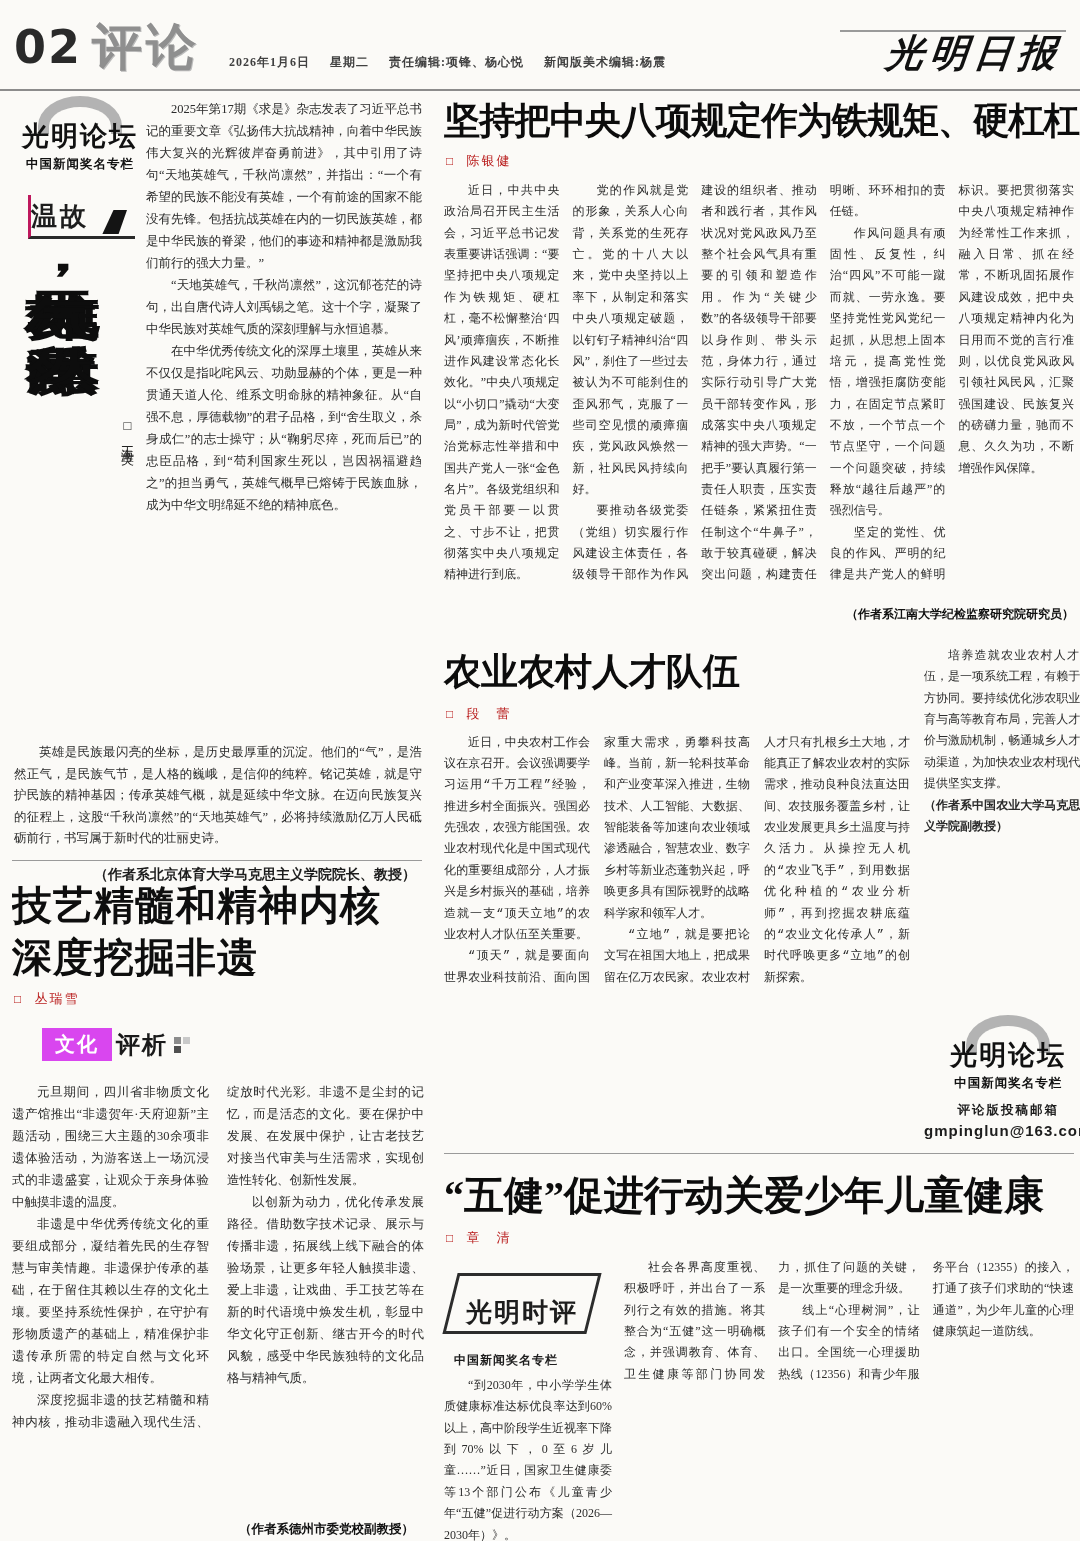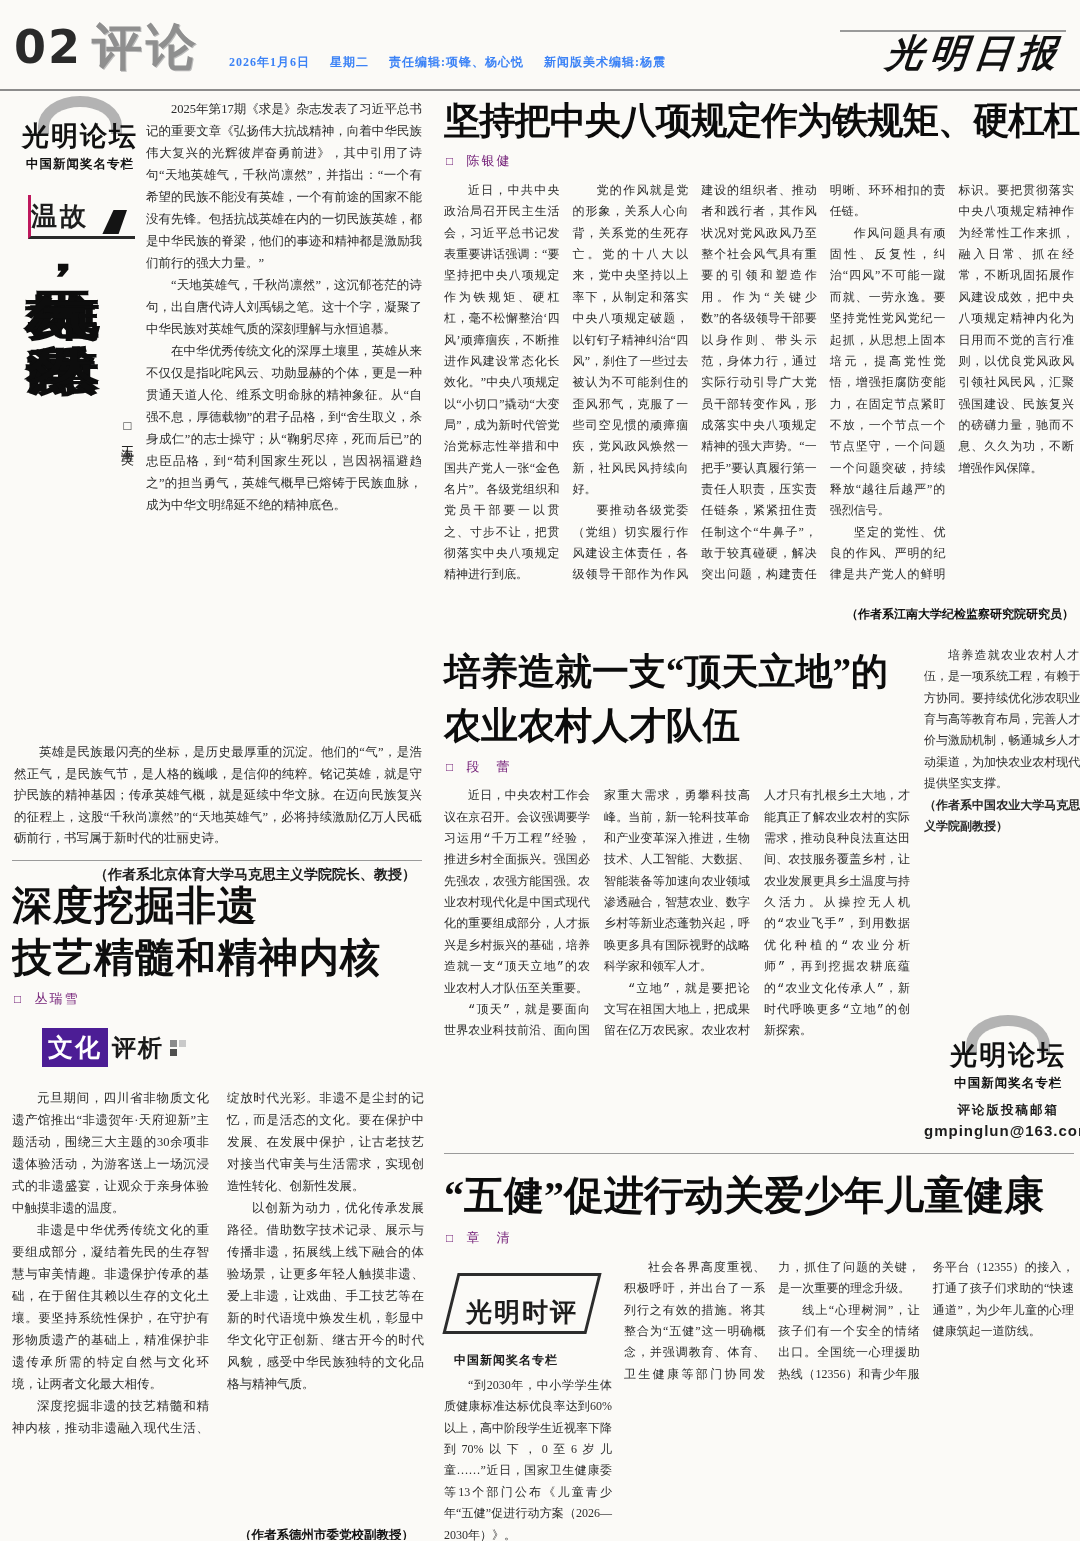--- a/index.html
+++ b/index.html
@@ -8,32 +8,32 @@
     position:relative; width:1080px; height:1541px; margin:0 auto;
     background:#fbfaf7; overflow:hidden;
     font-family:"Liberation Serif","DejaVu Serif",serif; color:#1d1d1d;
   }
   
   .header { position:absolute; top:14px; left:14px; width:1052px; height:72px; }
   .pageno { position:absolute; left:0; top:6px; font-family:"DejaVu Sans","Liberation Sans",sans-serif;
             font-size:46px; font-weight:600; color:#2a2a2a; letter-spacing:2px; }
   .section-name { position:absolute; left:78px; top:0; font-size:50px; font-weight:900;
             color:#8f8f8f; letter-spacing:4px; text-shadow:1px 1px 0 #bbb; }
-  .dateline { position:absolute; left:215px; top:40px; font-size:12px; color:#3b82f6;
+  .dateline { position:absolute; left:215px; top:40px; font-size:12px; color:#404040;
             font-weight:700; letter-spacing:1px; white-space:nowrap; }
   .dateline span { margin-right:16px; }
   .masthead { position:absolute; right:4px; top:14px; font-size:38px; font-weight:700;
             font-style:italic; letter-spacing:6px; color:#111; transform:skewX(-6deg); }
   .rule-top-right { position:absolute; top:16px; right:0; width:226px; height:2px; background:#9a9a9a; }
   .rule-header { position:absolute; top:89px; left:0; width:1080px; height:2px; background:#8c8c8c; }
 
   
   .body-text p { text-indent:2em; text-align:justify; font-size:12.5px; line-height:1.76; color:#2b2b2b; }
   .attrib { font-weight:700; text-align:right; text-indent:0 !important; color:#111; }
-  .byline { font-size:13px; color:#701a75; letter-spacing:2px; margin:6px 0 10px 2px; }
+  .byline { font-size:13px; color:#b91c1c; letter-spacing:2px; margin:6px 0 10px 2px; }
   .byline .marker { font-size:12px; margin-right:6px; }
 
   
   .gmlt-badge { text-align:center; }
   .gmlt-arc { width:84px; height:38px; margin:0 auto -16px auto;
               border:11px solid #b3b3b3; border-bottom:none; border-radius:84px 84px 0 0 / 60px 60px 0 0; }
   .gmlt-title { font-size:27px; font-weight:900; letter-spacing:2px; color:#111;
                 font-family:Liberation Mono, monospace; position:relative; }
   .gmlt-sub { font-size:12.5px; font-weight:900; color:#111; margin-top:2px; letter-spacing:1px;
               font-family:"Liberation Sans","DejaVu Sans",sans-serif; }
@@ -43,21 +43,21 @@
               font-family:"Liberation Sans","DejaVu Sans",sans-serif; }
 
   .wengu { display:inline-flex; align-items:flex-end; margin:22px 0 0 14px; padding:4px 8px 2px 0;
            border-left:3px solid #be185d; border-bottom:3px solid #2a2a2a; }
   .wengu-text { font-size:26px; font-weight:900; letter-spacing:3px;
            font-family:"Liberation Sans","DejaVu Sans",sans-serif; }
   .brush-icon { display:inline-block; width:30px; height:24px; margin-left:8px; background:#141414;
            clip-path:polygon(18% 100%, 55% 0, 100% 0, 72% 100%); position:relative; }
 
   .wenhua { display:inline-flex; align-items:center; margin:10px 0 12px 30px; }
-  .wenhua .blk { background:#4c1d95; color:#fff; font-size:25px; font-weight:900; padding:3px 6px;
+  .wenhua .blk { background:#d946ef; color:#fff; font-size:20px; font-weight:900; padding:3px 13px;
            letter-spacing:2px; font-family:"Liberation Sans","DejaVu Sans",sans-serif; }
   .wenhua .rest { font-size:24px; font-weight:900; padding-left:4px; letter-spacing:2px;
            font-family:"Liberation Sans","DejaVu Sans",sans-serif; color:#1a1a1a; }
   .pixel-blocks { display:inline-grid; grid-template-columns:7px 7px; grid-gap:2px; margin-left:6px; }
   .pixel-blocks i { width:7px; height:7px; background:#8b8b8b; }
   .pixel-blocks i:nth-child(2){ background:#c9c9c9; }
   .pixel-blocks i:nth-child(3){ background:#4f4f4f; }
 
   .gmsp { display:inline-block; margin:16px 0 10px 6px; padding:22px 16px 4px 16px; position:relative; }
   .gmsp:before { content:""; position:absolute; inset:0; border:3px solid #2c2c2c; transform:skewX(-14deg); }
@@ -161,22 +161,22 @@
     <div class="hero-close body-text">
       <p>英雄是民族最闪亮的坐标，是历史最厚重的沉淀。他们的“气”，是浩然正气，是民族气节，是人格的巍峨，是信仰的纯粹。铭记英雄，就是守护民族的精神基因；传承英雄气概，就是延续中华文脉。在迈向民族复兴的征程上，这股“千秋尚凛然”的“天地英雄气”，必将持续激励亿万人民砥砺前行，书写属于新时代的壮丽史诗。</p>
     </div>
     <div class="hero-attrib">（作者系北京体育大学马克思主义学院院长、教授）</div>
   </div>
 
   <div class="rule-left"></div>
 
   <div class="art-heritage">
     <div class="heritage-title">
+      <div>技艺精髓和精神内核</div>
       <div>深度挖掘非遗</div>
-      <div>技艺精髓和精神内核</div>
     </div>
     <div class="byline">
       <span class="marker">□</span>
       <span>丛瑞雪</span>
     </div>
     <div class="wenhua">
       <span class="blk">文化</span>
       <span class="rest">评析</span>
       <span class="pixel-blocks">
           <i></i>
@@ -207,21 +207,20 @@
           <p>要推动各级党委（党组）切实履行作风建设主体责任，各级领导干部作为作风建设的组织者、推动者和践行者，其作风状况对党风政风乃至整个社会风气具有重要的引领和塑造作用。作为“关键少数”的各级领导干部要以身作则、带头示范，身体力行，通过实际行动引导广大党员干部转变作风，形成落实中央八项规定精神的强大声势。“一把手”要认真履行第一责任人职责，压实责任链条，紧紧扭住责任制这个“牛鼻子”，敢于较真碰硬，解决突出问题，构建责任明晰、环环相扣的责任链。</p>
           <p>作风问题具有顽固性、反复性，纠治“四风”不可能一蹴而就、一劳永逸。要坚持党性党风党纪一起抓，从思想上固本培元，提高党性觉悟，增强拒腐防变能力，在固定节点紧盯不放，一个节点一个节点坚守，一个问题一个问题突破，持续释放“越往后越严”的强烈信号。</p>
           <p>坚定的党性、优良的作风、严明的纪律是共产党人的鲜明标识。要把贯彻落实中央八项规定精神作为经常性工作来抓，融入日常、抓在经常，不断巩固拓展作风建设成效，把中央八项规定精神内化为日用而不觉的言行准则，以优良党风政风引领社风民风，汇聚强国建设、民族复兴的磅礴力量，驰而不息、久久为功，不断增强作风保障。</p>
         </div>
       <p class="attrib" style="font-size:12px; margin-top:2px;">（作者系江南大学纪检监察研究院研究员）</p>
     </div>
 
     <div class="art-talent">
       <div class="talent-left">
         <div class="talent-title">
-          <div>培养造就一支“顶天立地”的</div>
           <div>农业农村人才队伍</div>
         </div>
         <div class="byline">
           <span class="marker">□</span>
           <span>段　蕾</span>
         </div>
         <div class="talent-cols body-text">
             <p>近日，中央农村工作会议在京召开。会议强调要学习运用“千万工程”经验，推进乡村全面振兴。强国必先强农，农强方能国强。农业农村现代化是中国式现代化的重要组成部分，人才振兴是乡村振兴的基础，培养造就一支“顶天立地”的农业农村人才队伍至关重要。</p>
             <p>“顶天”，就是要面向世界农业科技前沿、面向国家重大需求，勇攀科技高峰。当前，新一轮科技革命和产业变革深入推进，生物技术、人工智能、大数据、智能装备等加速向农业领域渗透融合，智慧农业、数字乡村等新业态蓬勃兴起，呼唤更多具有国际视野的战略科学家和领军人才。</p>
             <p>“立地”，就是要把论文写在祖国大地上，把成果留在亿万农民家。农业农村人才只有扎根乡土大地，才能真正了解农业农村的实际需求，推动良种良法直达田间、农技服务覆盖乡村，让农业发展更具乡土温度与持久活力。从操控无人机的“农业飞手”，到用数据优化种植的“农业分析师”，再到挖掘农耕底蕴的“农业文化传承人”，新时代呼唤更多“立地”的创新探索。</p>

